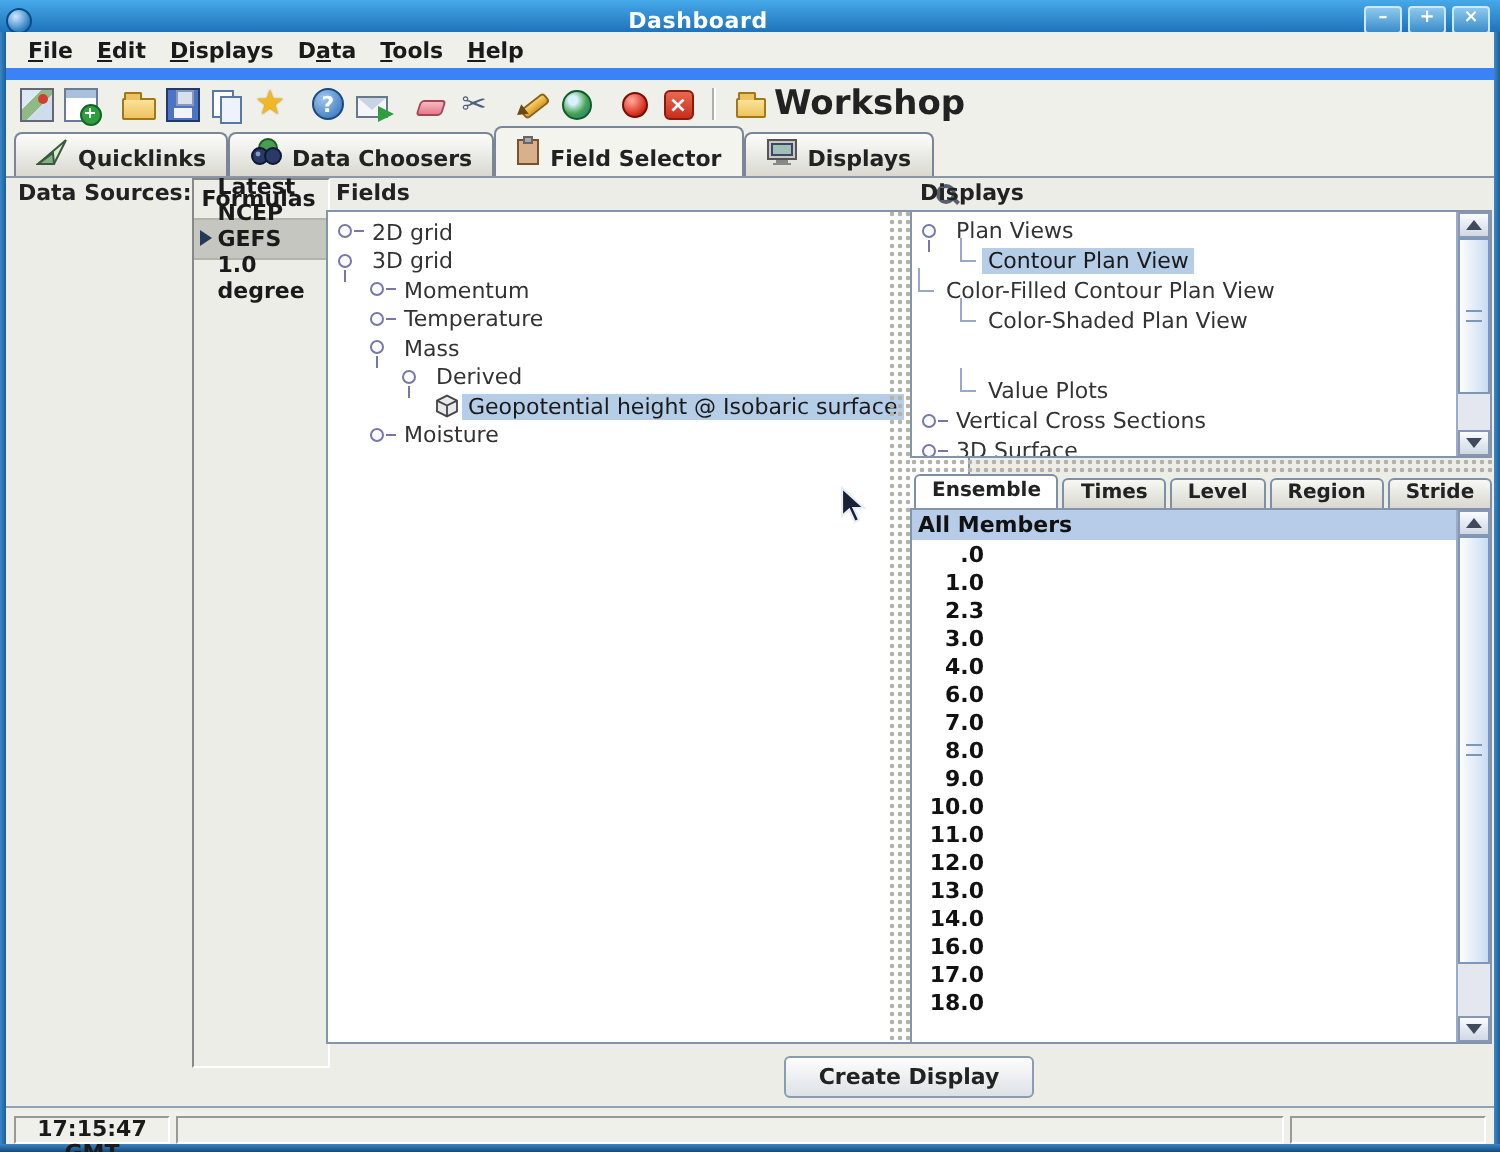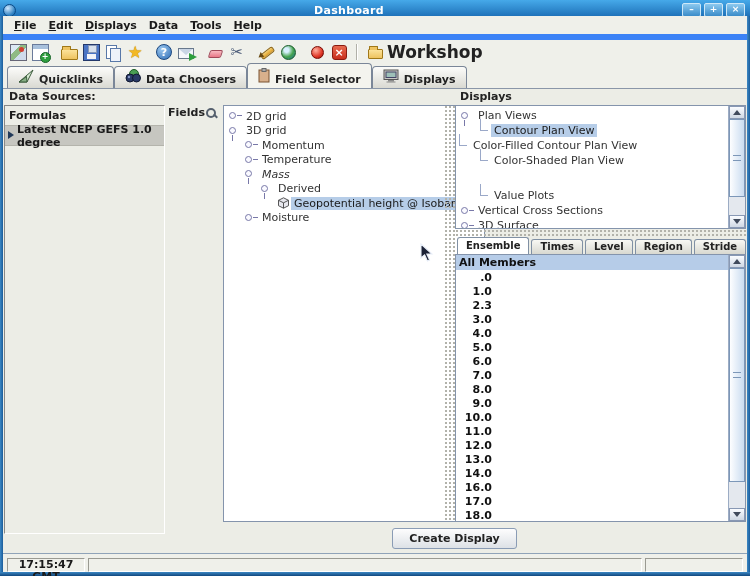--- a/index.html
+++ b/index.html
@@ -55,27 +55,27 @@
   .ic-delete{width:15px;height:15px;margin:1px;background:linear-gradient(#e86a50,#c82e1c);border:1px solid #8a1a10;border-radius:3px;color:#fff;font-weight:bold;font-size:11px;line-height:14px;text-align:center}
   
   .tabrow{height:24px;display:flex;align-items:flex-end;padding-left:4px;border-bottom:1px solid #8a96a8;flex:none}
   .mtab{display:inline-flex;align-items:flex-end;gap:5px;font-size:11px;font-weight:bold;color:#222;border:1px solid #7a8698;border-bottom:none;border-radius:4px 4px 0 0;padding:2px 10px;height:17px;margin-right:0;background:linear-gradient(#fcfcfa,#d9d9d2)}
   .mtab.sel{background:#f4f4ee;height:20px;position:relative;z-index:2}
   .mtab svg{flex:none}
   
   .content{flex:1;position:relative;background:#ecede6}
   .panel-label{font-size:11px;font-weight:bold;color:#222;height:16px;line-height:16px;padding-left:5px;flex:none}
   
-  .ds-panel{position:absolute;left:1px;top:0;width:161px;bottom:19px;display:flex;flex-direction:column}
+  .ds-panel{position:absolute;left:1px;top:0;width:161px;bottom:19px;display:flex;flex-direction:row}
   .ds-list{flex:1;border:1px solid;border-color:#888 #fff #fff #888;background:#ecede6}
   .ds-item{height:19px;display:flex;align-items:center;font-size:11px;font-weight:bold;color:#1a1a1a;border-bottom:1px solid #b4b4ac;padding-left:4px;position:relative}
   .ds-item.sel{background:#c6c6c0;padding-left:12px}
   .ds-item.sel::before{content:"";position:absolute;left:3px;top:5px;border-top:4px solid transparent;border-bottom:4px solid transparent;border-left:6px solid #223a5a}
   
-  .fields-panel{position:absolute;left:160px;width:322px;top:16px;bottom:31px;display:flex;flex-direction:row}
+  .fields-panel{position:absolute;left:160px;width:322px;top:0;bottom:31px;display:flex;flex-direction:column}
   .panel-head{display:flex;align-items:center;height:16px;flex:none}
   .magnifier{margin-left:auto;margin-right:6px;width:12px;height:12px;position:relative}
   .magnifier::before{content:"";position:absolute;left:1px;top:1px;width:6px;height:6px;border:2px solid #55606e;border-radius:50%}
   .magnifier::after{content:"";position:absolute;left:8px;top:8px;width:5px;height:2px;background:#55606e;transform:rotate(45deg)}
   .tree-box{flex:1;border:1px solid #8494ac;background:#fff;overflow:hidden;padding-top:3px;box-sizing:border-box}
   .tree-row{display:flex;align-items:center;height:14.5px;font-size:11px;color:#333}
   .tlab{padding:0 3px;white-space:nowrap}
   .tlab.sel{background:#b6cde8;color:#1a1a1a}
   .th{position:relative;display:inline-block;width:14px;height:10px;flex:none}
   .th i{position:absolute;left:0;top:1px;width:7px;height:7px;border:1px solid #7878a8;border-radius:50%;background:#fafaff;box-sizing:border-box}
@@ -276,21 +276,21 @@
                 <i></i>
               </span>
               <span class="tlab">Momentum</span>
             </div>
             <div class="tree-row" style="padding-left: 21px;">
               <span class="th c">
                 <i></i>
               </span>
               <span class="tlab">Temperature</span>
             </div>
-            <div class="tree-row" style="padding-left: 21px; font-style: italic;">
+            <div class="tree-row" style="padding-left: 21px;">
               <span class="th e">
                 <i></i>
               </span>
               <span class="tlab">Mass</span>
             </div>
             <div class="tree-row" style="padding-left: 37px;">
               <span class="th e">
                 <i></i>
               </span>
               <span class="tlab">Derived</span>
@@ -392,23 +392,20 @@
               <div class="ens-item">
                 <span class="num">2.3</span>
               </div>
               <div class="ens-item">
                 <span class="num">3.0</span>
               </div>
               <div class="ens-item">
                 <span class="num">4.0</span>
               </div>
               <div class="ens-item">
-                <span class="num">5.0</span>
-              </div>
-              <div class="ens-item">
                 <span class="num">6.0</span>
               </div>
               <div class="ens-item">
                 <span class="num">7.0</span>
               </div>
               <div class="ens-item">
                 <span class="num">8.0</span>
               </div>
               <div class="ens-item">
                 <span class="num">9.0</span>

